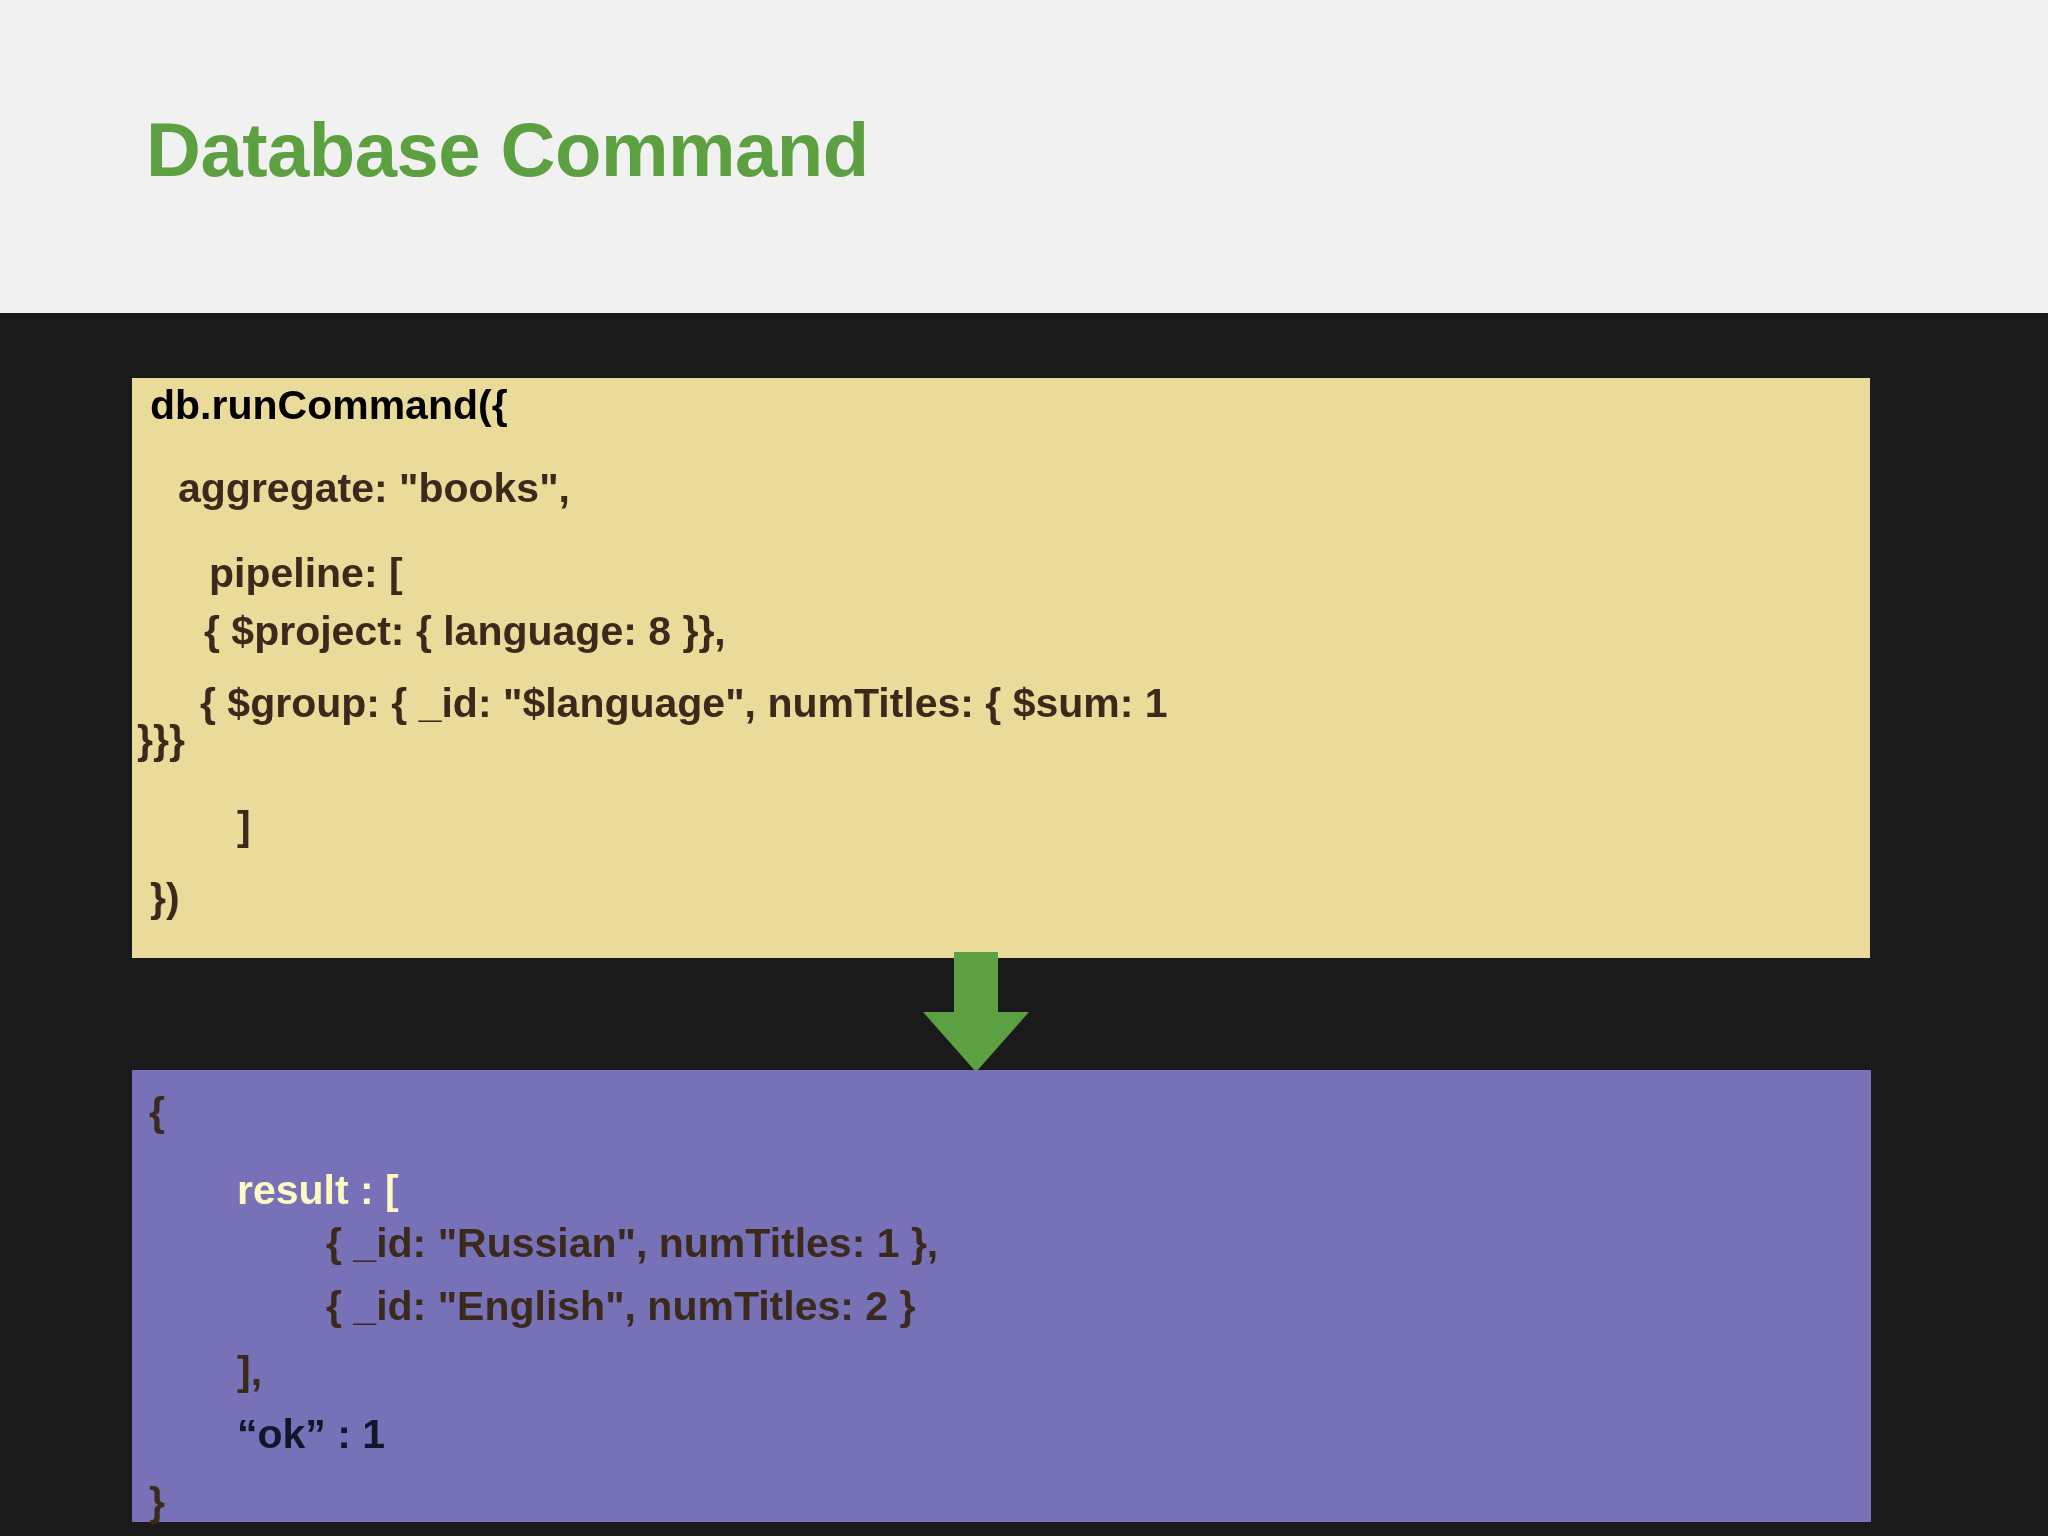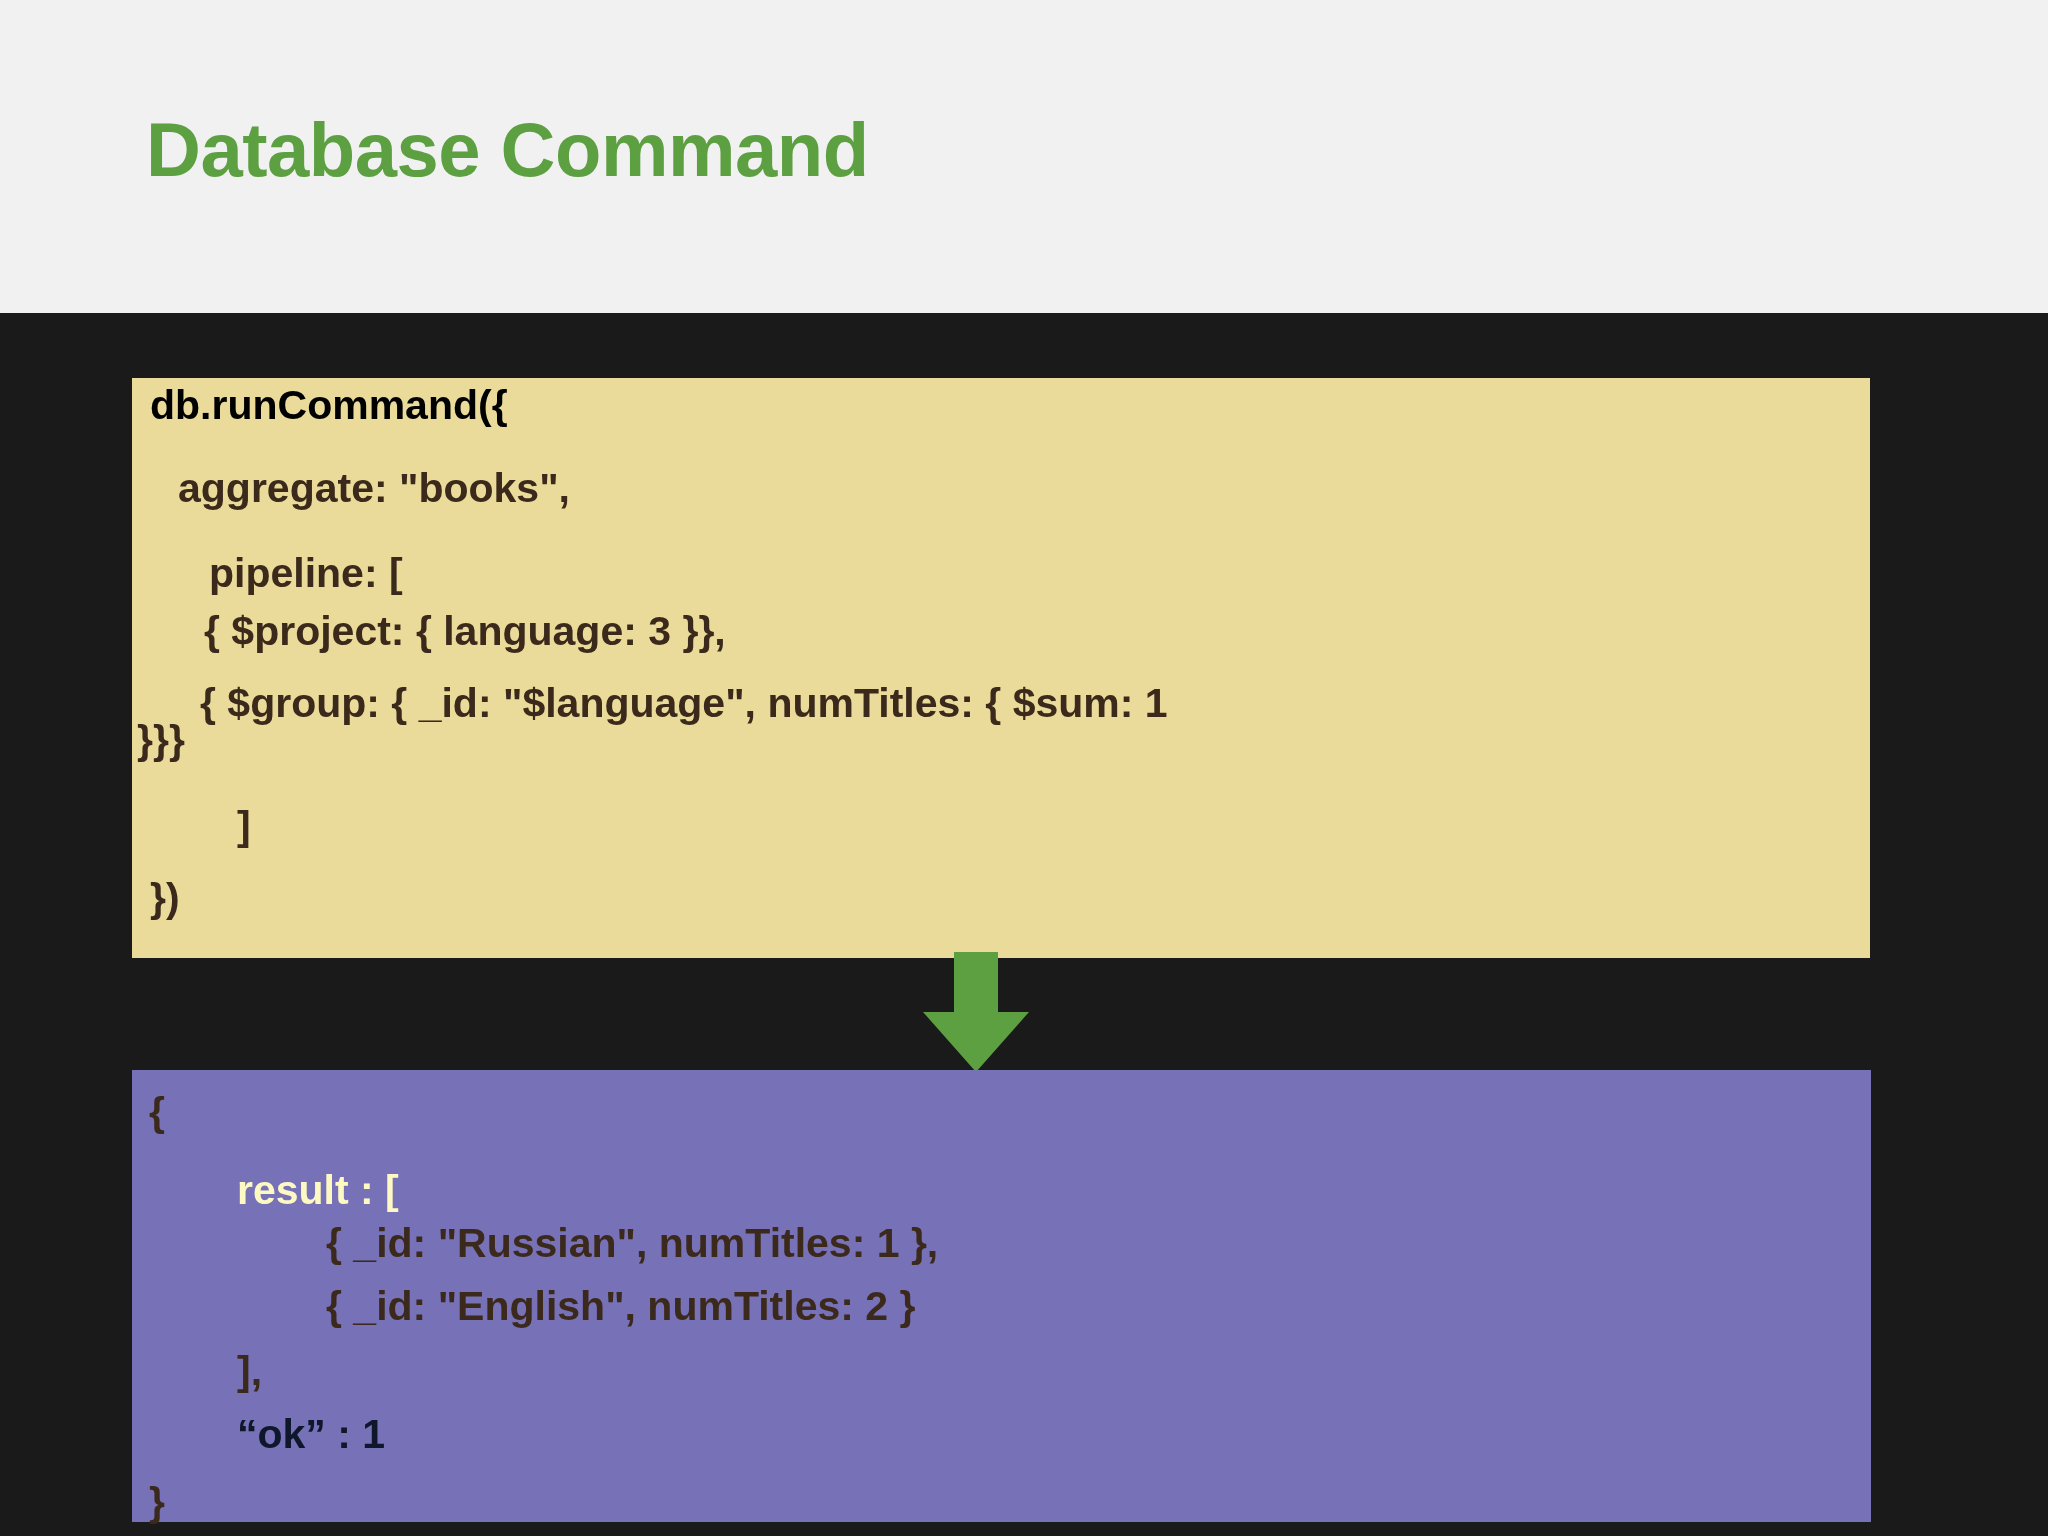--- a/index.html
+++ b/index.html
@@ -105,21 +105,21 @@
   <h1 id="page-title" style="color: rgb(93, 160, 66); text-align: right;">Database Command</h1>
 </div>
 
 <div id="slide-body" style="background: rgb(26, 26, 26);">
 
   <div id="command-block" style="background: rgb(234, 219, 154);">
 
   <div class="code-line" style="left: 18px; top: 7px; color: #000000;">db.runCommand({</div>
       <div class="code-line" style="left: 46px; top: 90px; color: rgb(59, 42, 27);">aggregate: "books",</div>
       <div class="code-line" style="left: 42px; top: 175px; color: rgb(59, 42, 27); margin-left: 35px;">pipeline: [</div>
-      <div class="code-line" style="left: 72px; top: 233px; color: rgb(59, 42, 27);">{ $project: { language: 3 }},</div>
+      <div class="code-line" style="left: 72px; top: 233px; color: rgb(59, 42, 27);">{ $project: { language: 8 }},</div>
       <div class="code-line" style="left: 68px; top: 305px; color: rgb(59, 42, 27);">{ $group: { _id: "$language", numTitles: { $sum: 1</div>
       <div class="code-line" style="left: 5px; top: 342px; color: rgb(59, 42, 27);">}}}</div>
       <div class="code-line" style="left: 105px; top: 428px; color: rgb(59, 42, 27);">]</div>
       <div class="code-line" style="left: 18px; top: 500px; color: rgb(59, 42, 27);">})</div>
     </div>
 
   <div id="flow-arrow">
     <svg width="106" height="120" viewBox="0 0 106 120" xmlns="http://www.w3.org/2000/svg">
       <polygon points="31,0 75,0 75,60 106,60 53,120 0,60 31,60" fill="#5da042"></polygon>
     </svg>

